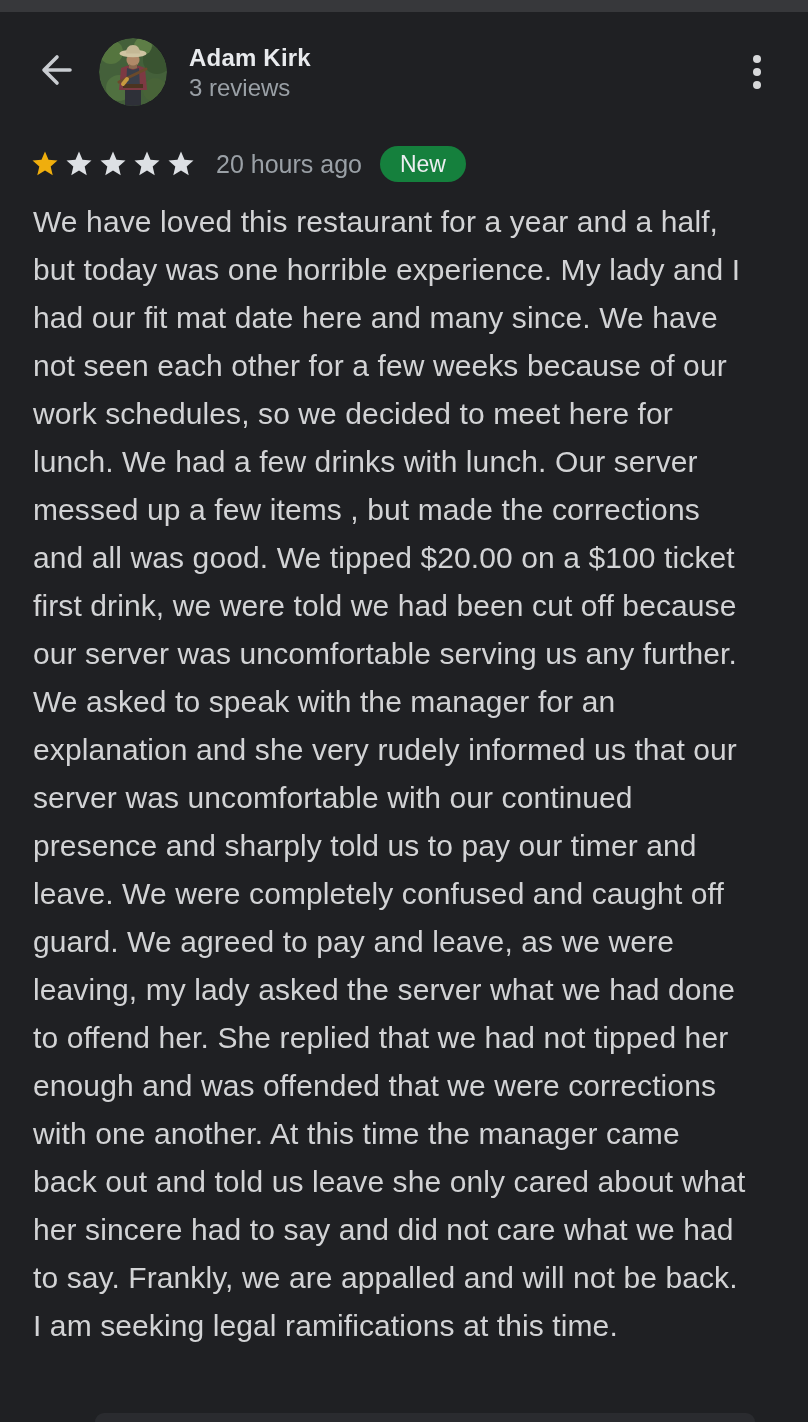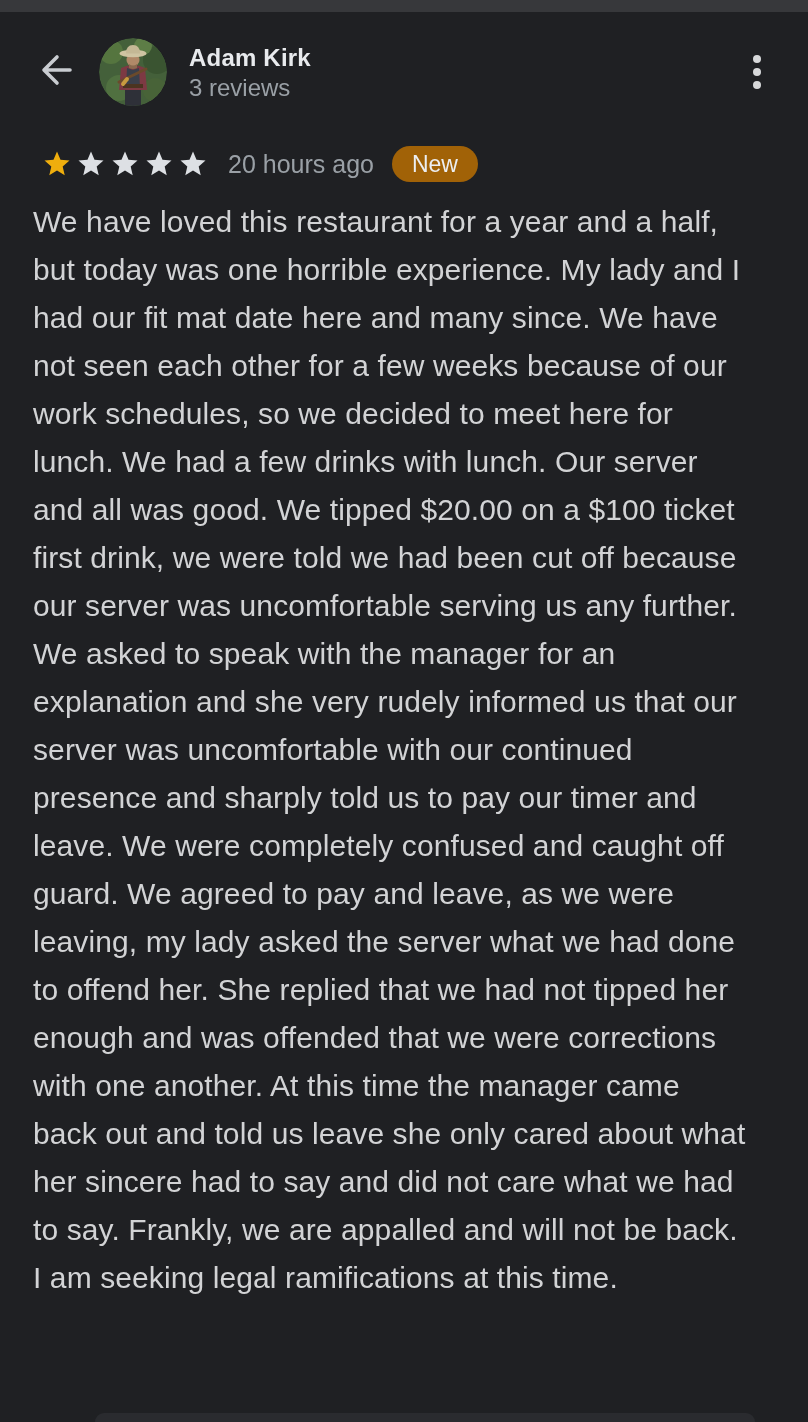--- a/index.html
+++ b/index.html
@@ -77,32 +77,31 @@
     border-radius: 50%;
     background: #d7d8da;
   }
   
   .rating-row {
     display: flex;
     align-items: center;
     margin-top: 32px;
     padding-left: 30px;
     height: 40px;
-    margin-left: 12px;
   }
   .stars { display: flex; align-items: center; }
   .star { width: 30px; height: 30px; margin-right: 4px; display: block; }
   .time-ago {
     color: #9aa0a6;
     font-size: 25px;
     margin-left: 16px;
     margin-right: 18px;
   }
   .badge {
-    background: #a16207;
+    background: #15803d;
     color: #eceef1;
     font-size: 23px;
     line-height: 36px;
     height: 36px;
     padding: 0 20px;
     border-radius: 18px;
     display: inline-block;
   }
   
   .review-text {
@@ -227,20 +226,21 @@
     <div class="badge">New</div>
   </div>
 
   <div class="review-text" id="review-text">
       <div class="line">We have loved this restaurant for a year and a half,</div>
       <div class="line">but today was one horrible experience. My lady and I</div>
       <div class="line">had our fit mat date here and many since. We have</div>
       <div class="line">not seen each other for a few weeks because of our</div>
       <div class="line">work schedules, so we decided to meet here for</div>
       <div class="line">lunch. We had a few drinks with lunch. Our server</div>
+      <div class="line">messed up a few items , but made the corrections</div>
       <div class="line">and all was good. We tipped $20.00 on a $100 ticket</div>
       <div class="line">first drink, we were told we had been cut off because</div>
       <div class="line">our server was uncomfortable serving us any further.</div>
       <div class="line">We asked to speak with the manager for an</div>
       <div class="line">explanation and she very rudely informed us that our</div>
       <div class="line">server was uncomfortable with our continued</div>
       <div class="line">presence and sharply told us to pay our timer and</div>
       <div class="line">leave. We were completely confused and caught off</div>
       <div class="line">guard. We agreed to pay and leave, as we were</div>
       <div class="line">leaving, my lady asked the server what we had done</div>

